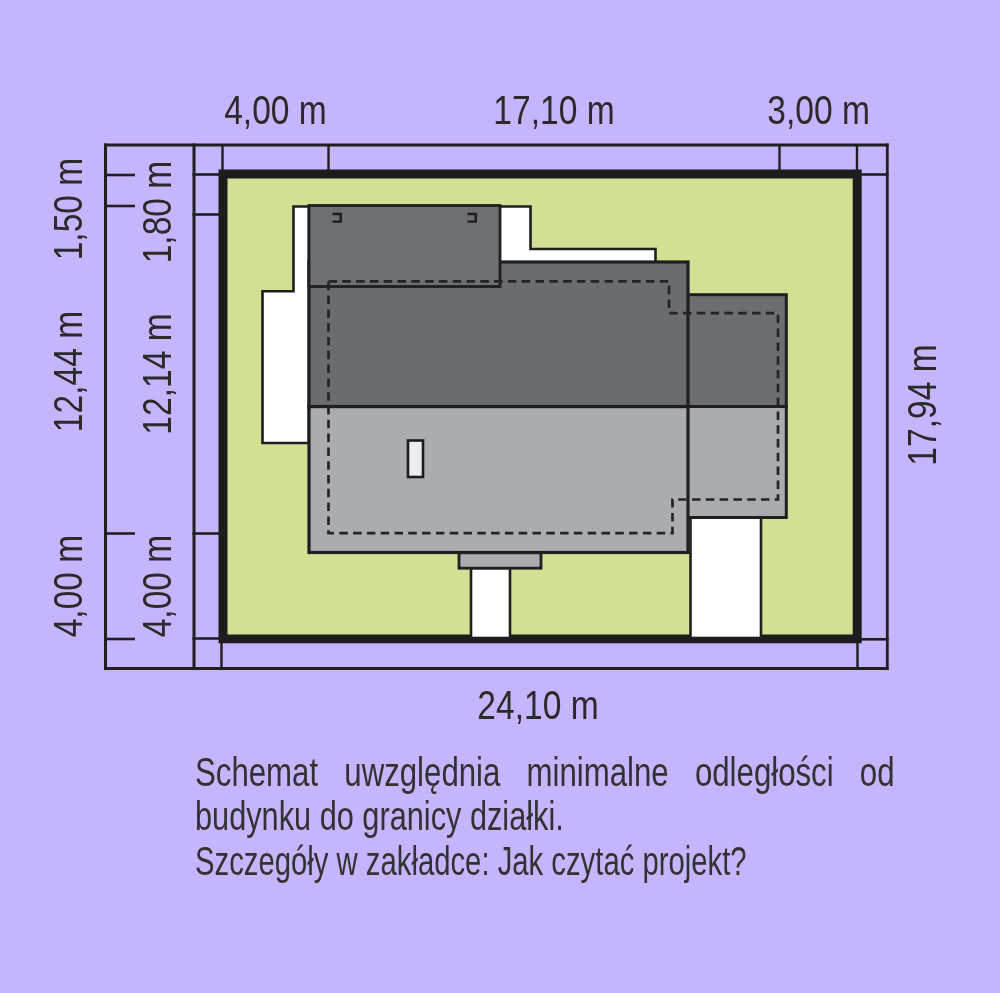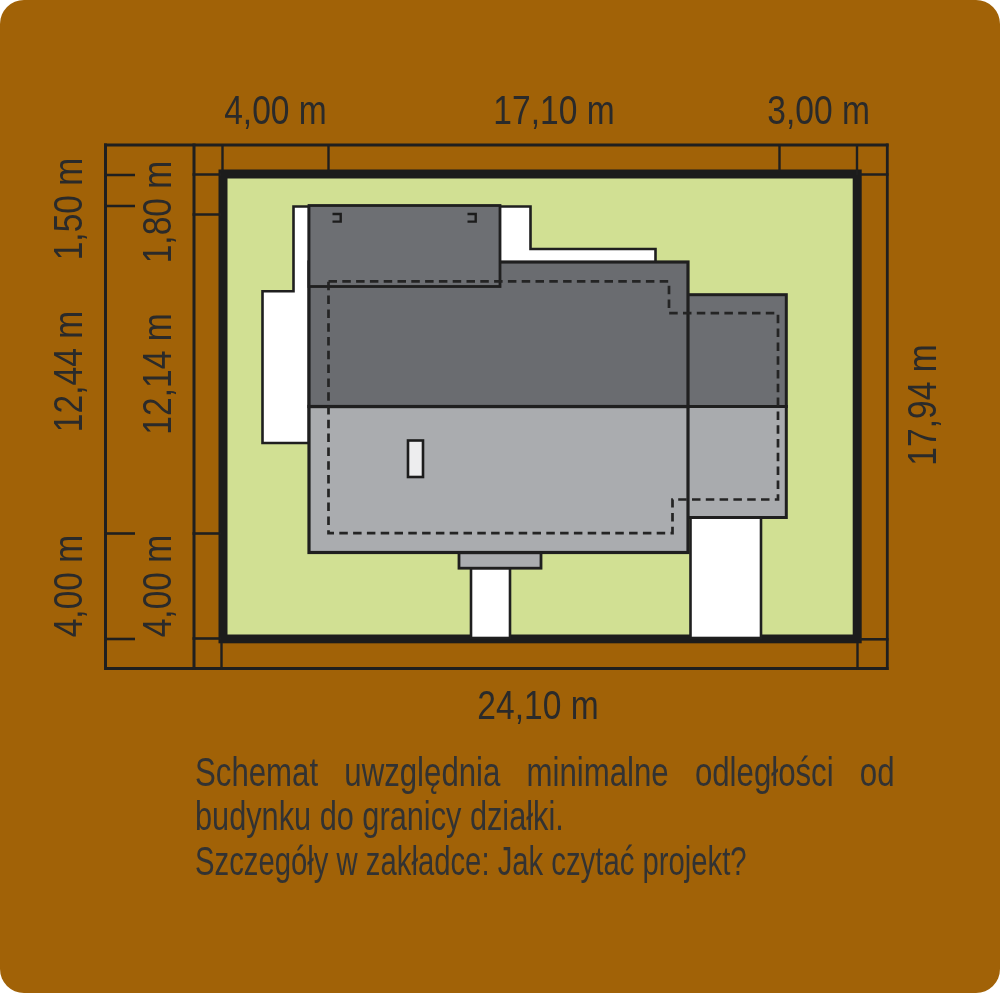--- a/index.html
+++ b/index.html
@@ -1,17 +1,17 @@
 <!DOCTYPE html>
 <html><head>
 <meta charset="utf-8">
 <style>
 html,body{margin:0;padding:0;background:#ffffff;}
-#page{position:relative;width:1000px;height:993px;background:#a16207;overflow:hidden;
-font-family:"Liberation Sans",sans-serif;border-radius:24px;}
+#page{position:relative;width:1000px;height:993px;background:#c4b5fd;overflow:hidden;
+font-family:"Liberation Sans",sans-serif;}
 svg{position:absolute;left:0;top:0;}
 .dim{font-family:"Liberation Sans",sans-serif;font-size:40px;fill:#2a2a2a;}
 </style>
 </head>
 <body>
 <div id="page">
 <svg width="1000" height="993" viewBox="0 0 1000 993">
 
 <rect x="218.5" y="169.5" width="643.2" height="473.8" fill="#1c1c1c"></rect>
 

